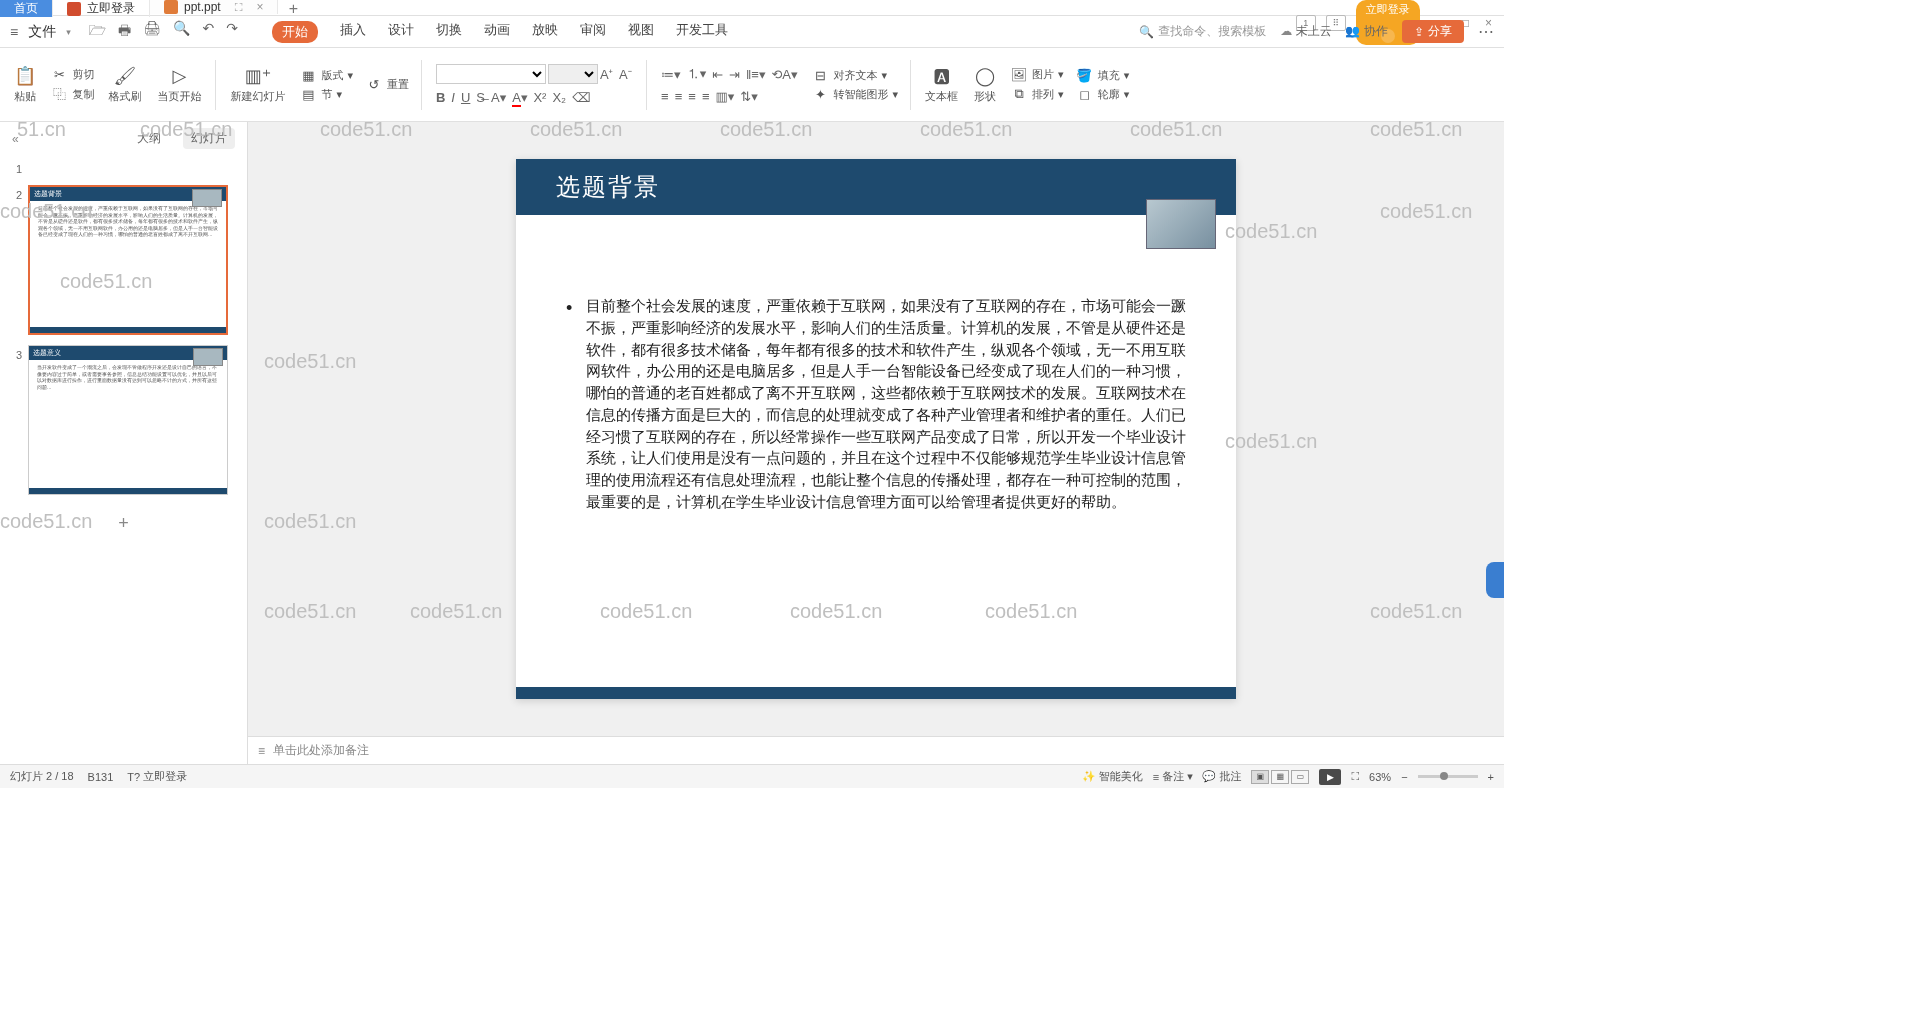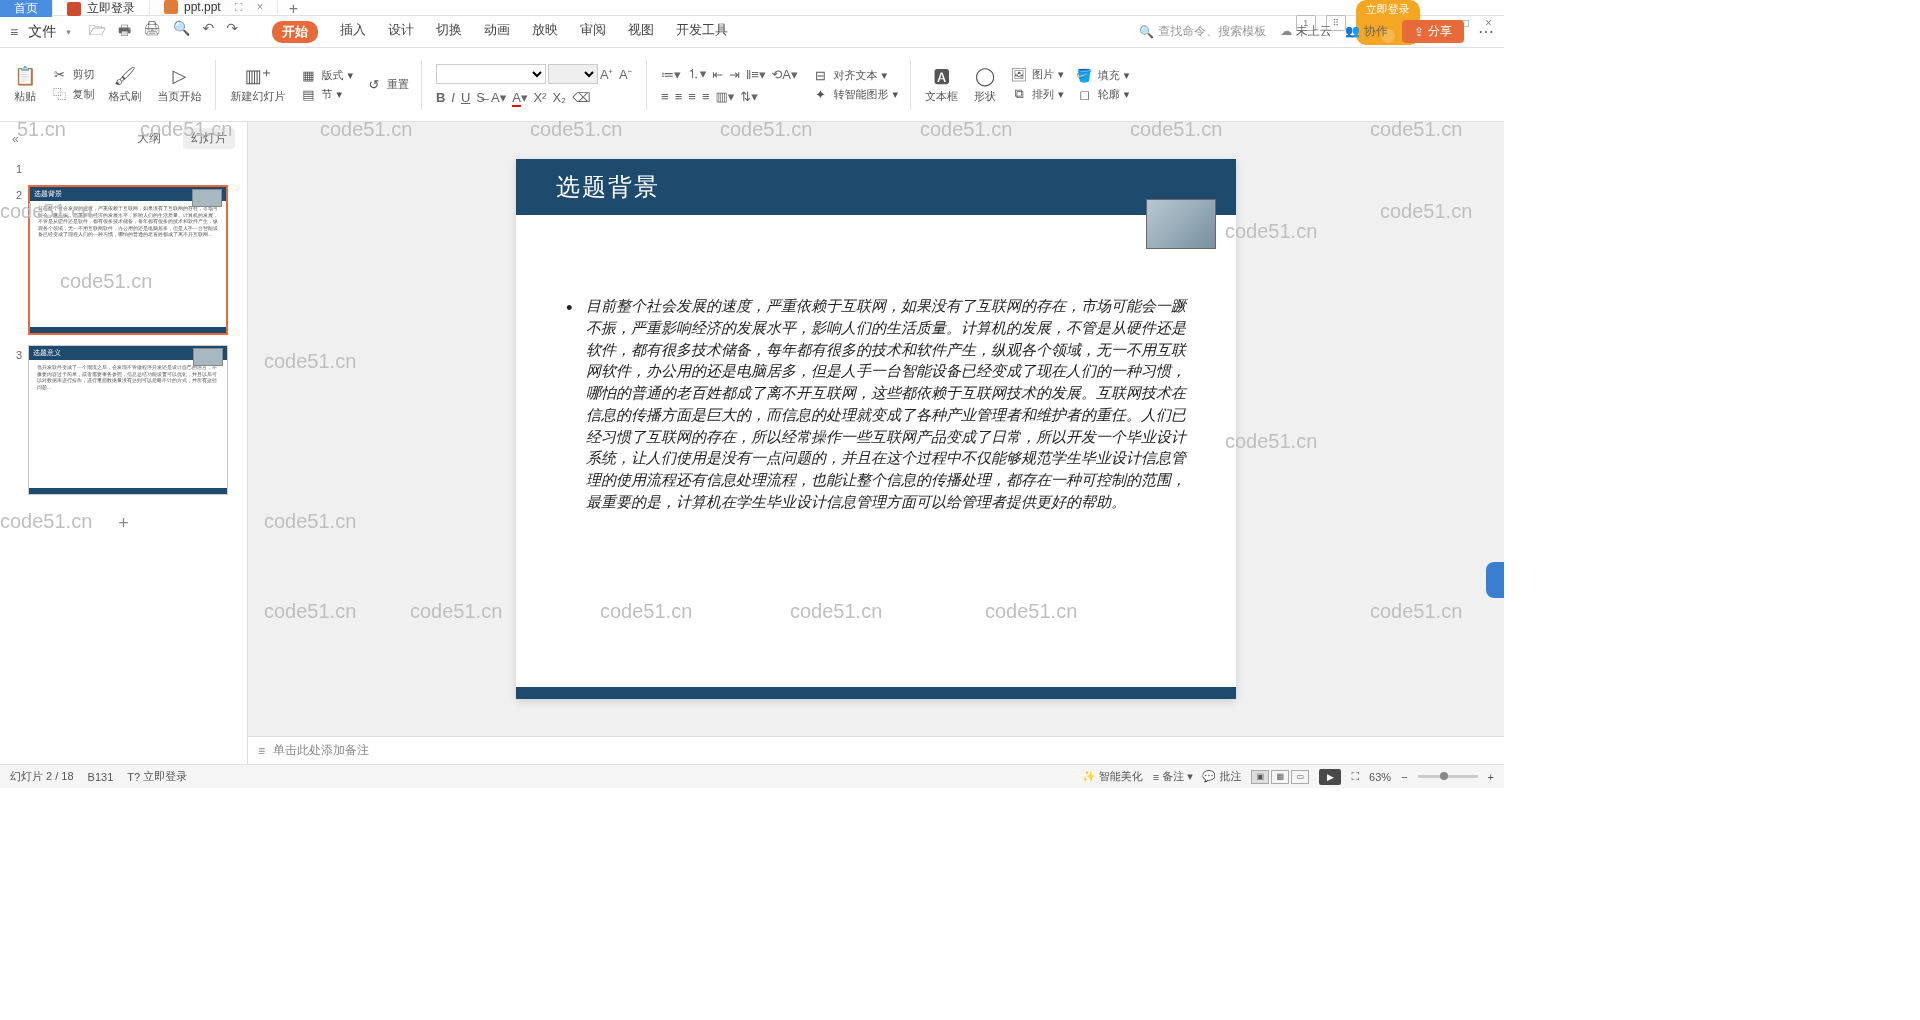--- a/index.html
+++ b/index.html
@@ -22,21 +22,21 @@
 .win-ctrl { display:flex; gap:8px; color:#888; }
 .win-ctrl span { padding:0 4px; cursor:pointer; }
 
 
 .menubar { height: 32px; display:flex; align-items:center; padding: 0 10px; gap: 4px; border-bottom:1px solid #e0e0e0; }
 .menubar .mb-left { display:flex; align-items:center; gap:10px; }
 .hamburger { font-size:14px; color:#666; }
 .mb-file { font-size:14px; }
 .mb-icons { display:flex; gap:12px; color:#666; font-size:14px; margin-left:8px; }
 .menu-items { display:flex; gap:22px; margin-left:30px; font-size:13px; color:#444; }
-.menu-items .active { background:#e66a3a; color:#fff; padding:2px 10px; border-radius:10px;font-weight:bold; }
+.menu-items .active { background:#e66a3a; color:#fff; padding:2px 10px; border-radius:10px; }
 .menubar-right { margin-left:auto; display:flex; align-items:center; gap:14px; color:#666; font-size:12px; }
 .search-box { display:flex; align-items:center; gap:4px; color:#999; }
 .share-btn { background:#e66a3a; color:#fff; padding:3px 12px; border-radius:4px; display:flex; align-items:center; gap:4px; }
 
 
 .ribbon { height: 74px; display:flex; align-items:center; padding:0 8px; border-bottom:1px solid #e0e0e0; gap:4px; }
 .rgroup { display:flex; flex-direction:column; align-items:center; justify-content:center; padding:0 6px; height:100%; }
 .rgroup .gicon { font-size:18px; color:#555; }
 .rgroup .glabel { font-size:11px; color:#555; margin-top:2px; }
 .rgroup-h { display:flex; flex-direction:column; gap:4px; padding:0 4px; font-size:11px; color:#555; }
@@ -71,21 +71,21 @@
 .thumb .mini-text { font-size:5px; color:#555; padding:4px 8px; line-height:1.3; }
 .add-slide { text-align:center; font-size:18px; color:#888; padding:8px; cursor:pointer; }
 
 
 .slidearea { flex:1; background:#f0f0f0; display:flex; flex-direction:column; position:relative; }
 .slide-canvas-wrap { flex:1; display:flex; align-items:center; justify-content:center; overflow:hidden; }
 .slide { width: 720px; height: 540px; background:#fff; box-shadow:0 2px 8px rgba(0,0,0,0.15); position:relative; }
 .slide-header { height:56px; background:#1e4a6e; display:flex; align-items:center; padding-left:40px; }
 .slide-header h2 { color:#fff; font-size:24px; font-weight:normal; letter-spacing:2px; }
 .slide-img-box { position:absolute; top:40px; right:20px; width:70px; height:50px; background:linear-gradient(135deg,#b8c8d0,#7890a0); border:1px solid #667; }
-.slide-body { padding: 80px 50px 20px 50px; font-style: italic; }
+.slide-body { padding: 80px 50px 20px 50px; }
 .slide-body ul { list-style:none; }
 .slide-body li { position:relative; padding-left:20px; font-size:15px; line-height:1.45; color:#222; text-align:justify; }
 .slide-body li:before { content:"•"; position:absolute; left:0; top:0; font-size:18px; }
 .slide-footer { position:absolute; bottom:0; left:0; right:0; height:12px; background:#1e4a6e; }
 .watermark-red { position:absolute; top:210px; left:50%; transform:translateX(-50%); color:#d02020; font-size:22px; font-weight:bold; pointer-events:none; white-space:nowrap; }
 
 
 .notes-bar { height:28px; background:#fff; border-top:1px solid #ddd; display:flex; align-items:center; padding-left:10px; color:#888; font-size:12px; gap:8px; }
 
 

